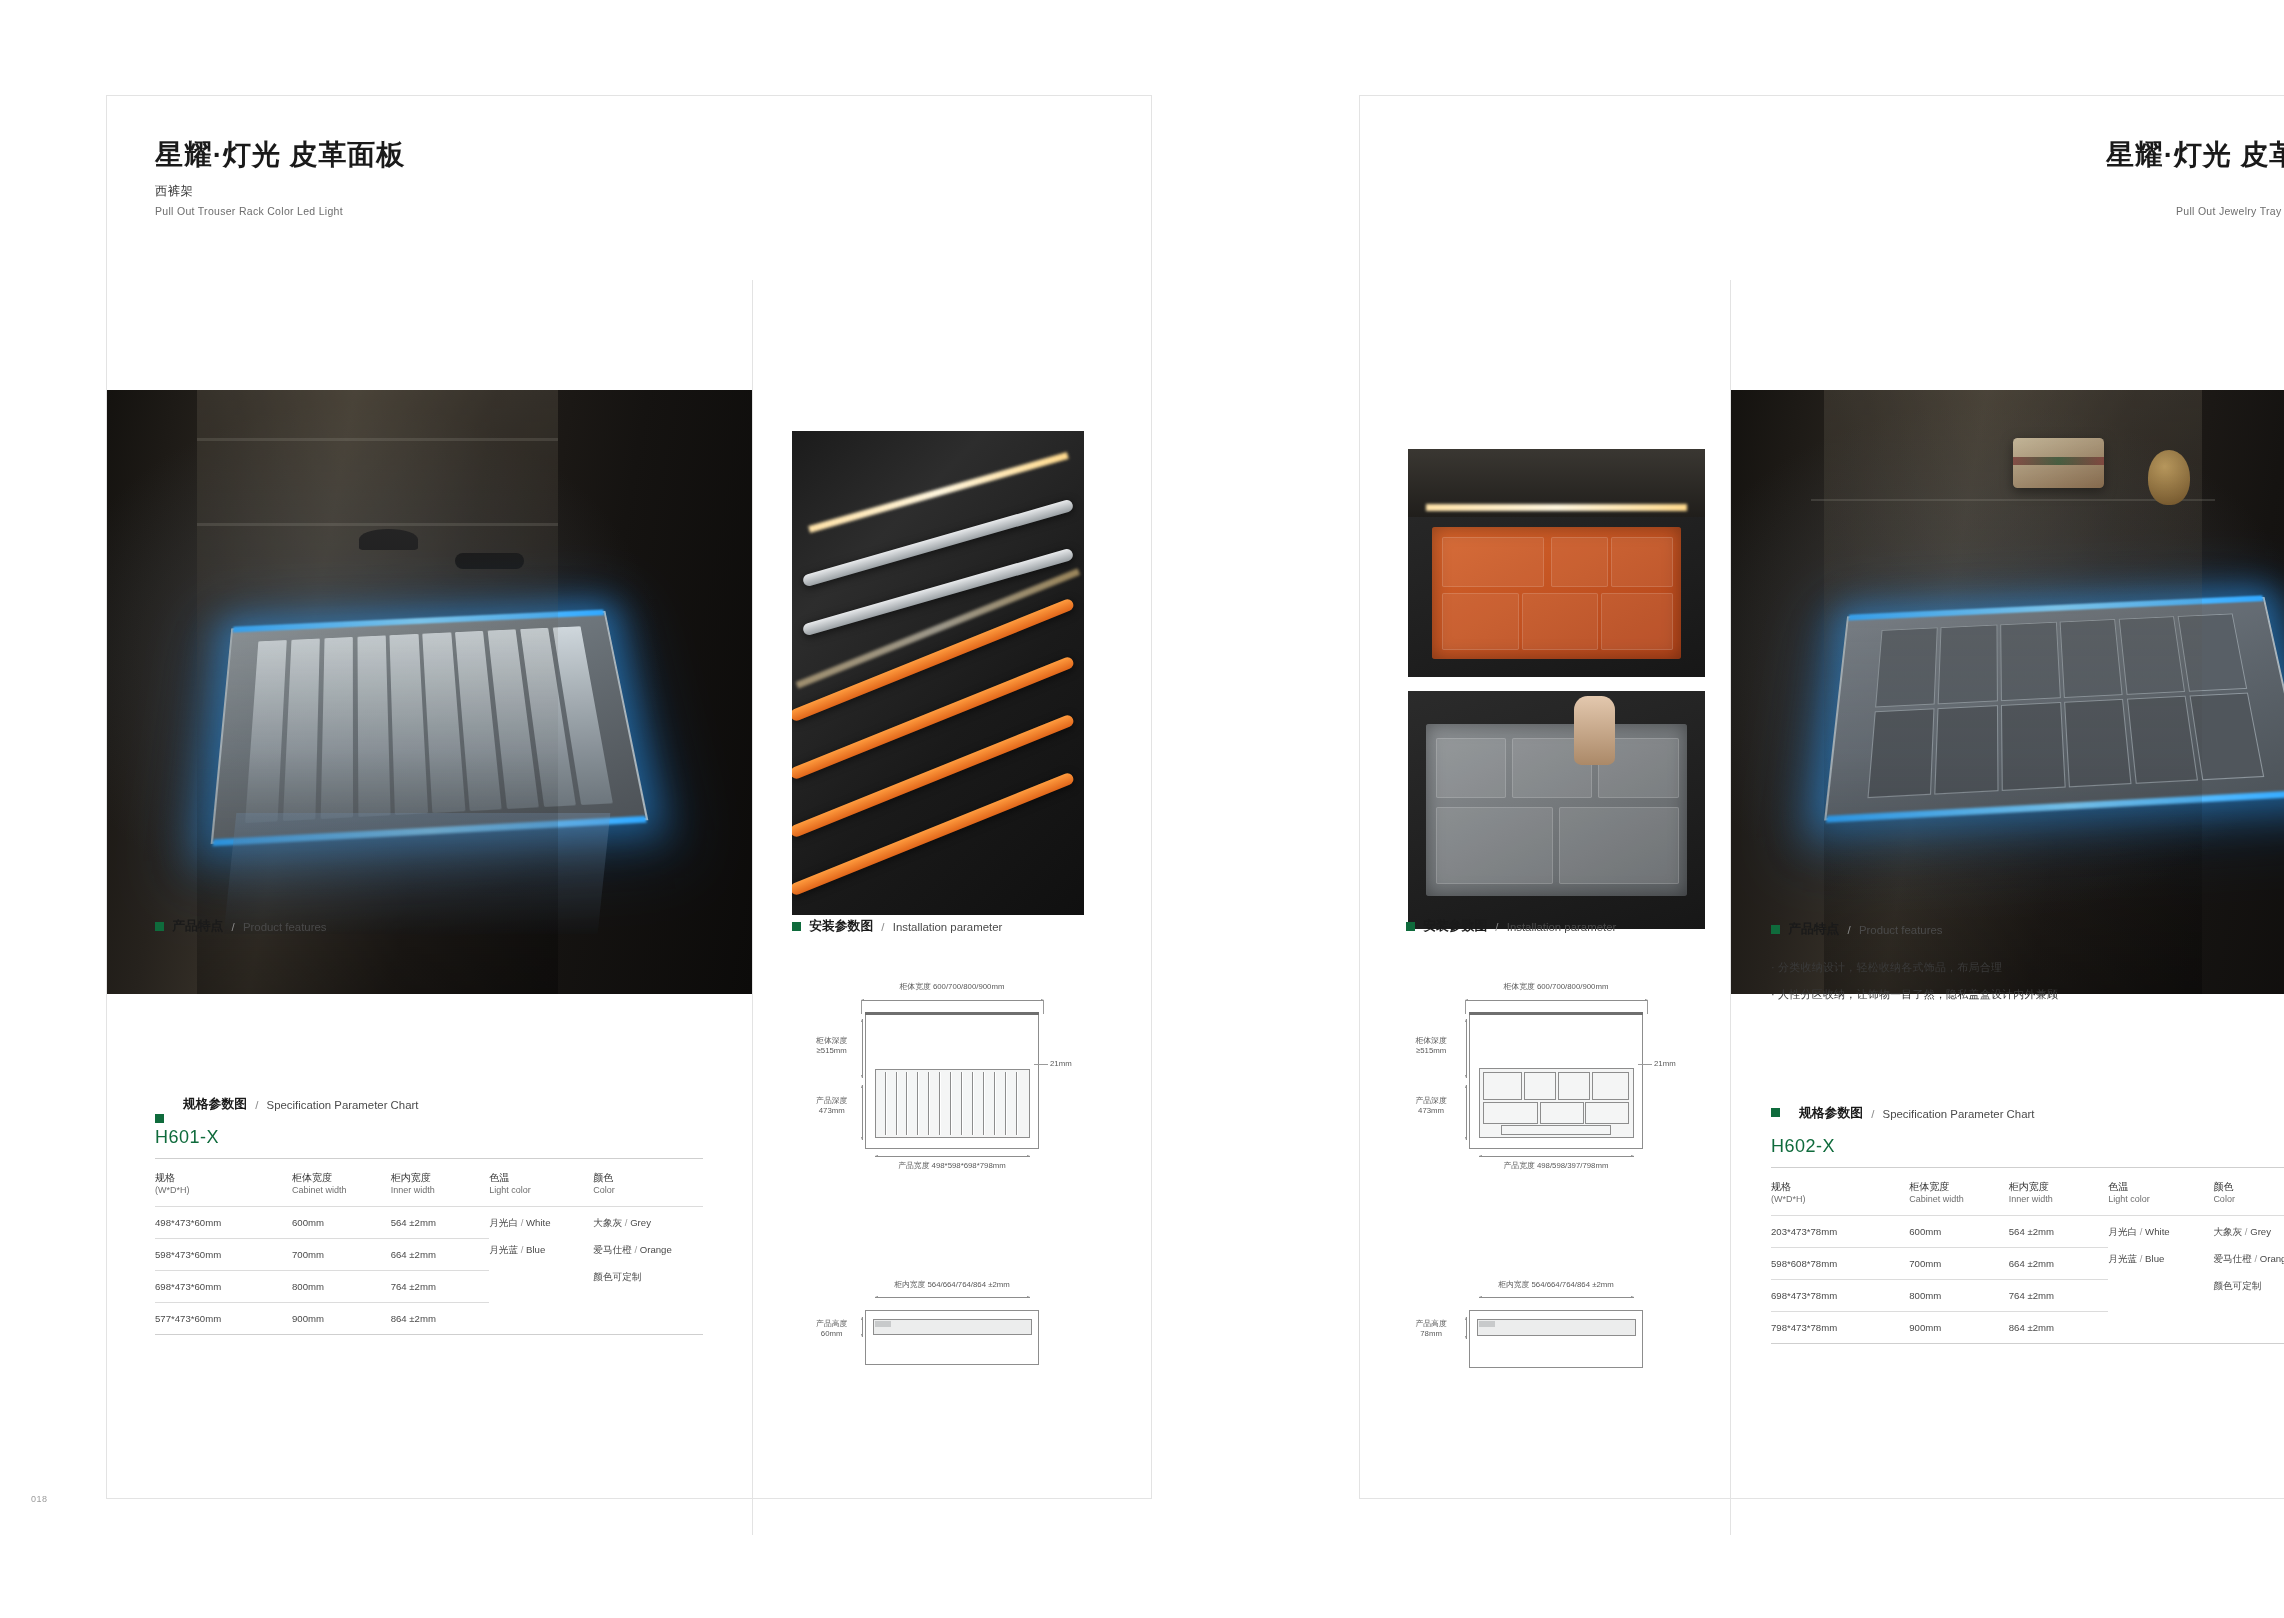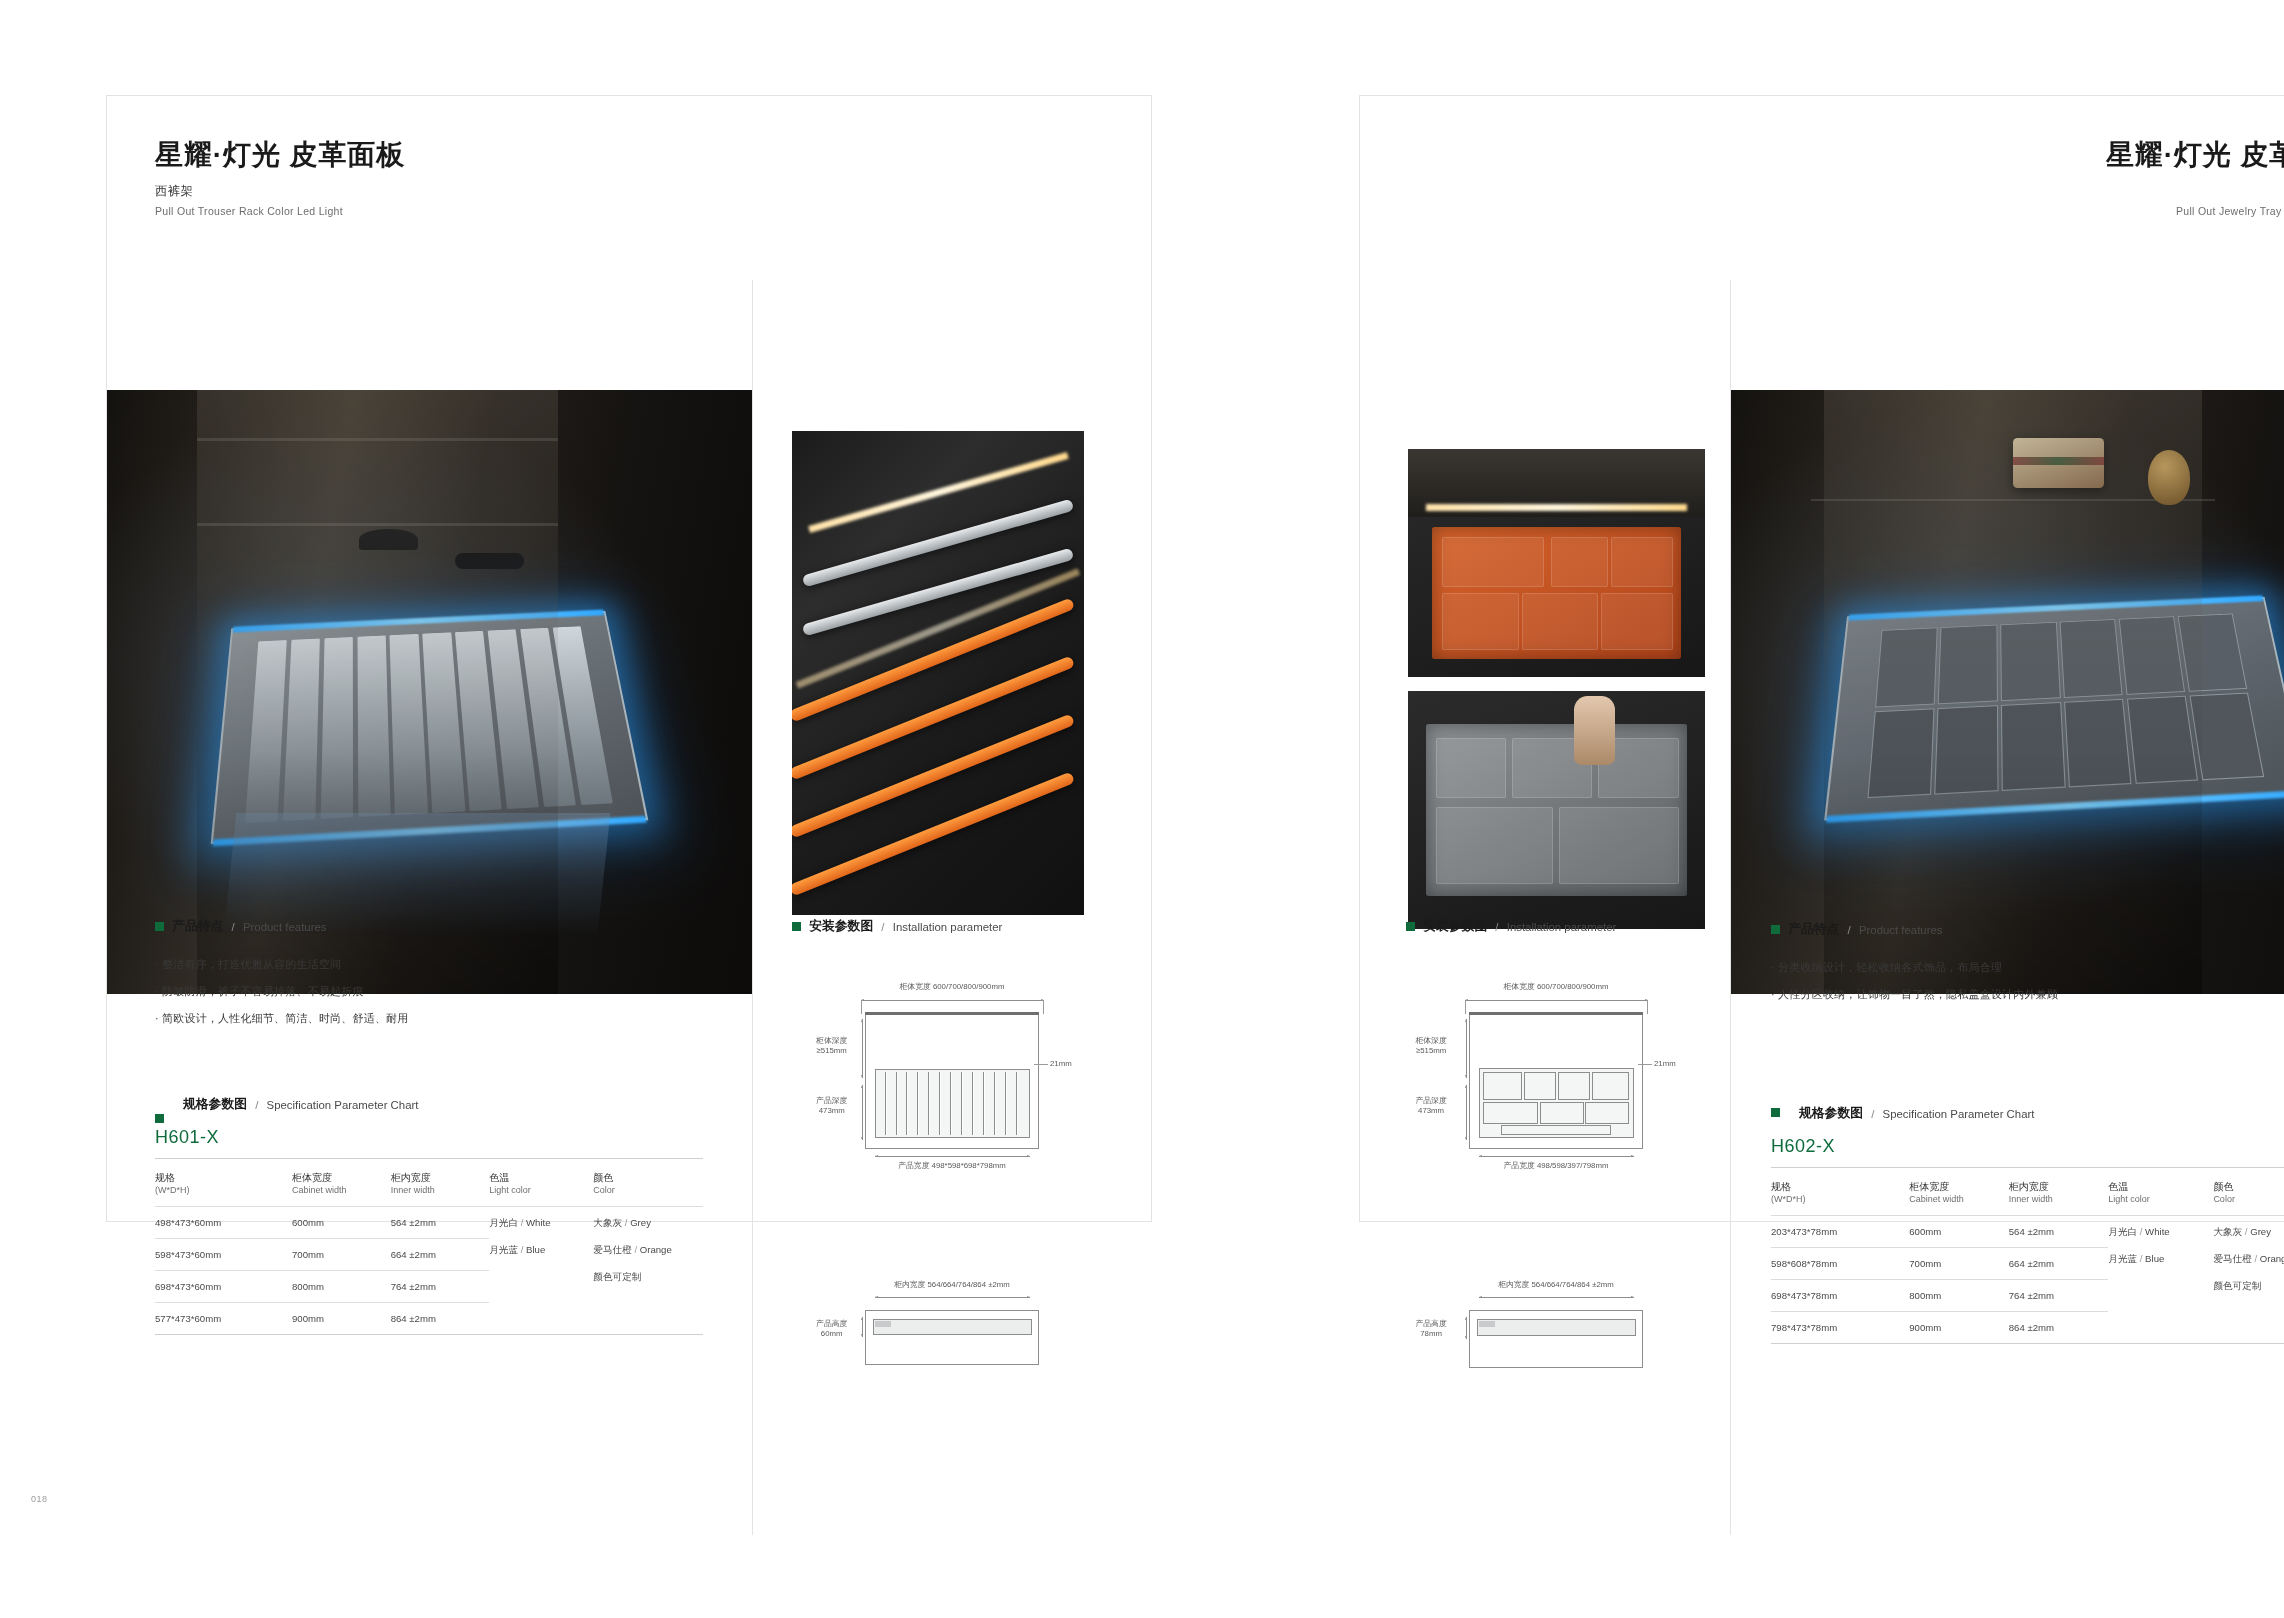--- a/index.html
+++ b/index.html
@@ -9,21 +9,21 @@
     font-family:"Liberation Sans", sans-serif;
     color:#231f20;
     overflow:hidden;
   }
   .spread { position:relative; width:2482px; height:1618px; }
 
   .page {
     position:absolute;
     top:95px;
     width:1046px;
-    height:1127px;
+    height:1404px;
     background:#ffffff;
     border:0.9px solid #e3e3e3;
     box-sizing:border-box;
   }
   .page.left  { left:106px; }
   .page.right { left:1359px; }
 
   
   .hdr { position:absolute; left:0; top:0; width:100%; height:187px; }
   .hdr .inner { position:absolute; top:44px; }
@@ -214,25 +214,20 @@
     </div>
 
     <div class="vrule" style="left:645px;height:1255px;"></div>
 
     <div style="position:absolute;left:48px;top:822px;width:539px;">
       <div class="sect-title">
         <span class="sq"></span>
         <span class="sect-cn">产品特点</span>
         <span class="sect-sep">/</span>
         <span class="sect-en">Product features</span>
-      </div>
-      <div class="feat-list">
-        <div class="feat">· 整洁有序，打造优雅从容的生活空间</div>
-        <div class="feat">· 防皱防滑，裤子不容易掉落、不易起折痕</div>
-        <div class="feat">· 简欧设计，人性化细节、简洁、时尚、舒适、耐用</div>
       </div>
     </div>
 
     <div style="position:absolute;left:48px;top:1000px;width:548px;">
       <div class="sect-title" style="margin-left:28px;">
         <span class="sect-cn">规格参数图</span>
         <span class="sect-sep">/</span>
         <span class="sect-en">Specification Parameter Chart</span>
       </div>
       <span class="sq" style="position:absolute;left:0;top:18px;"></span>

